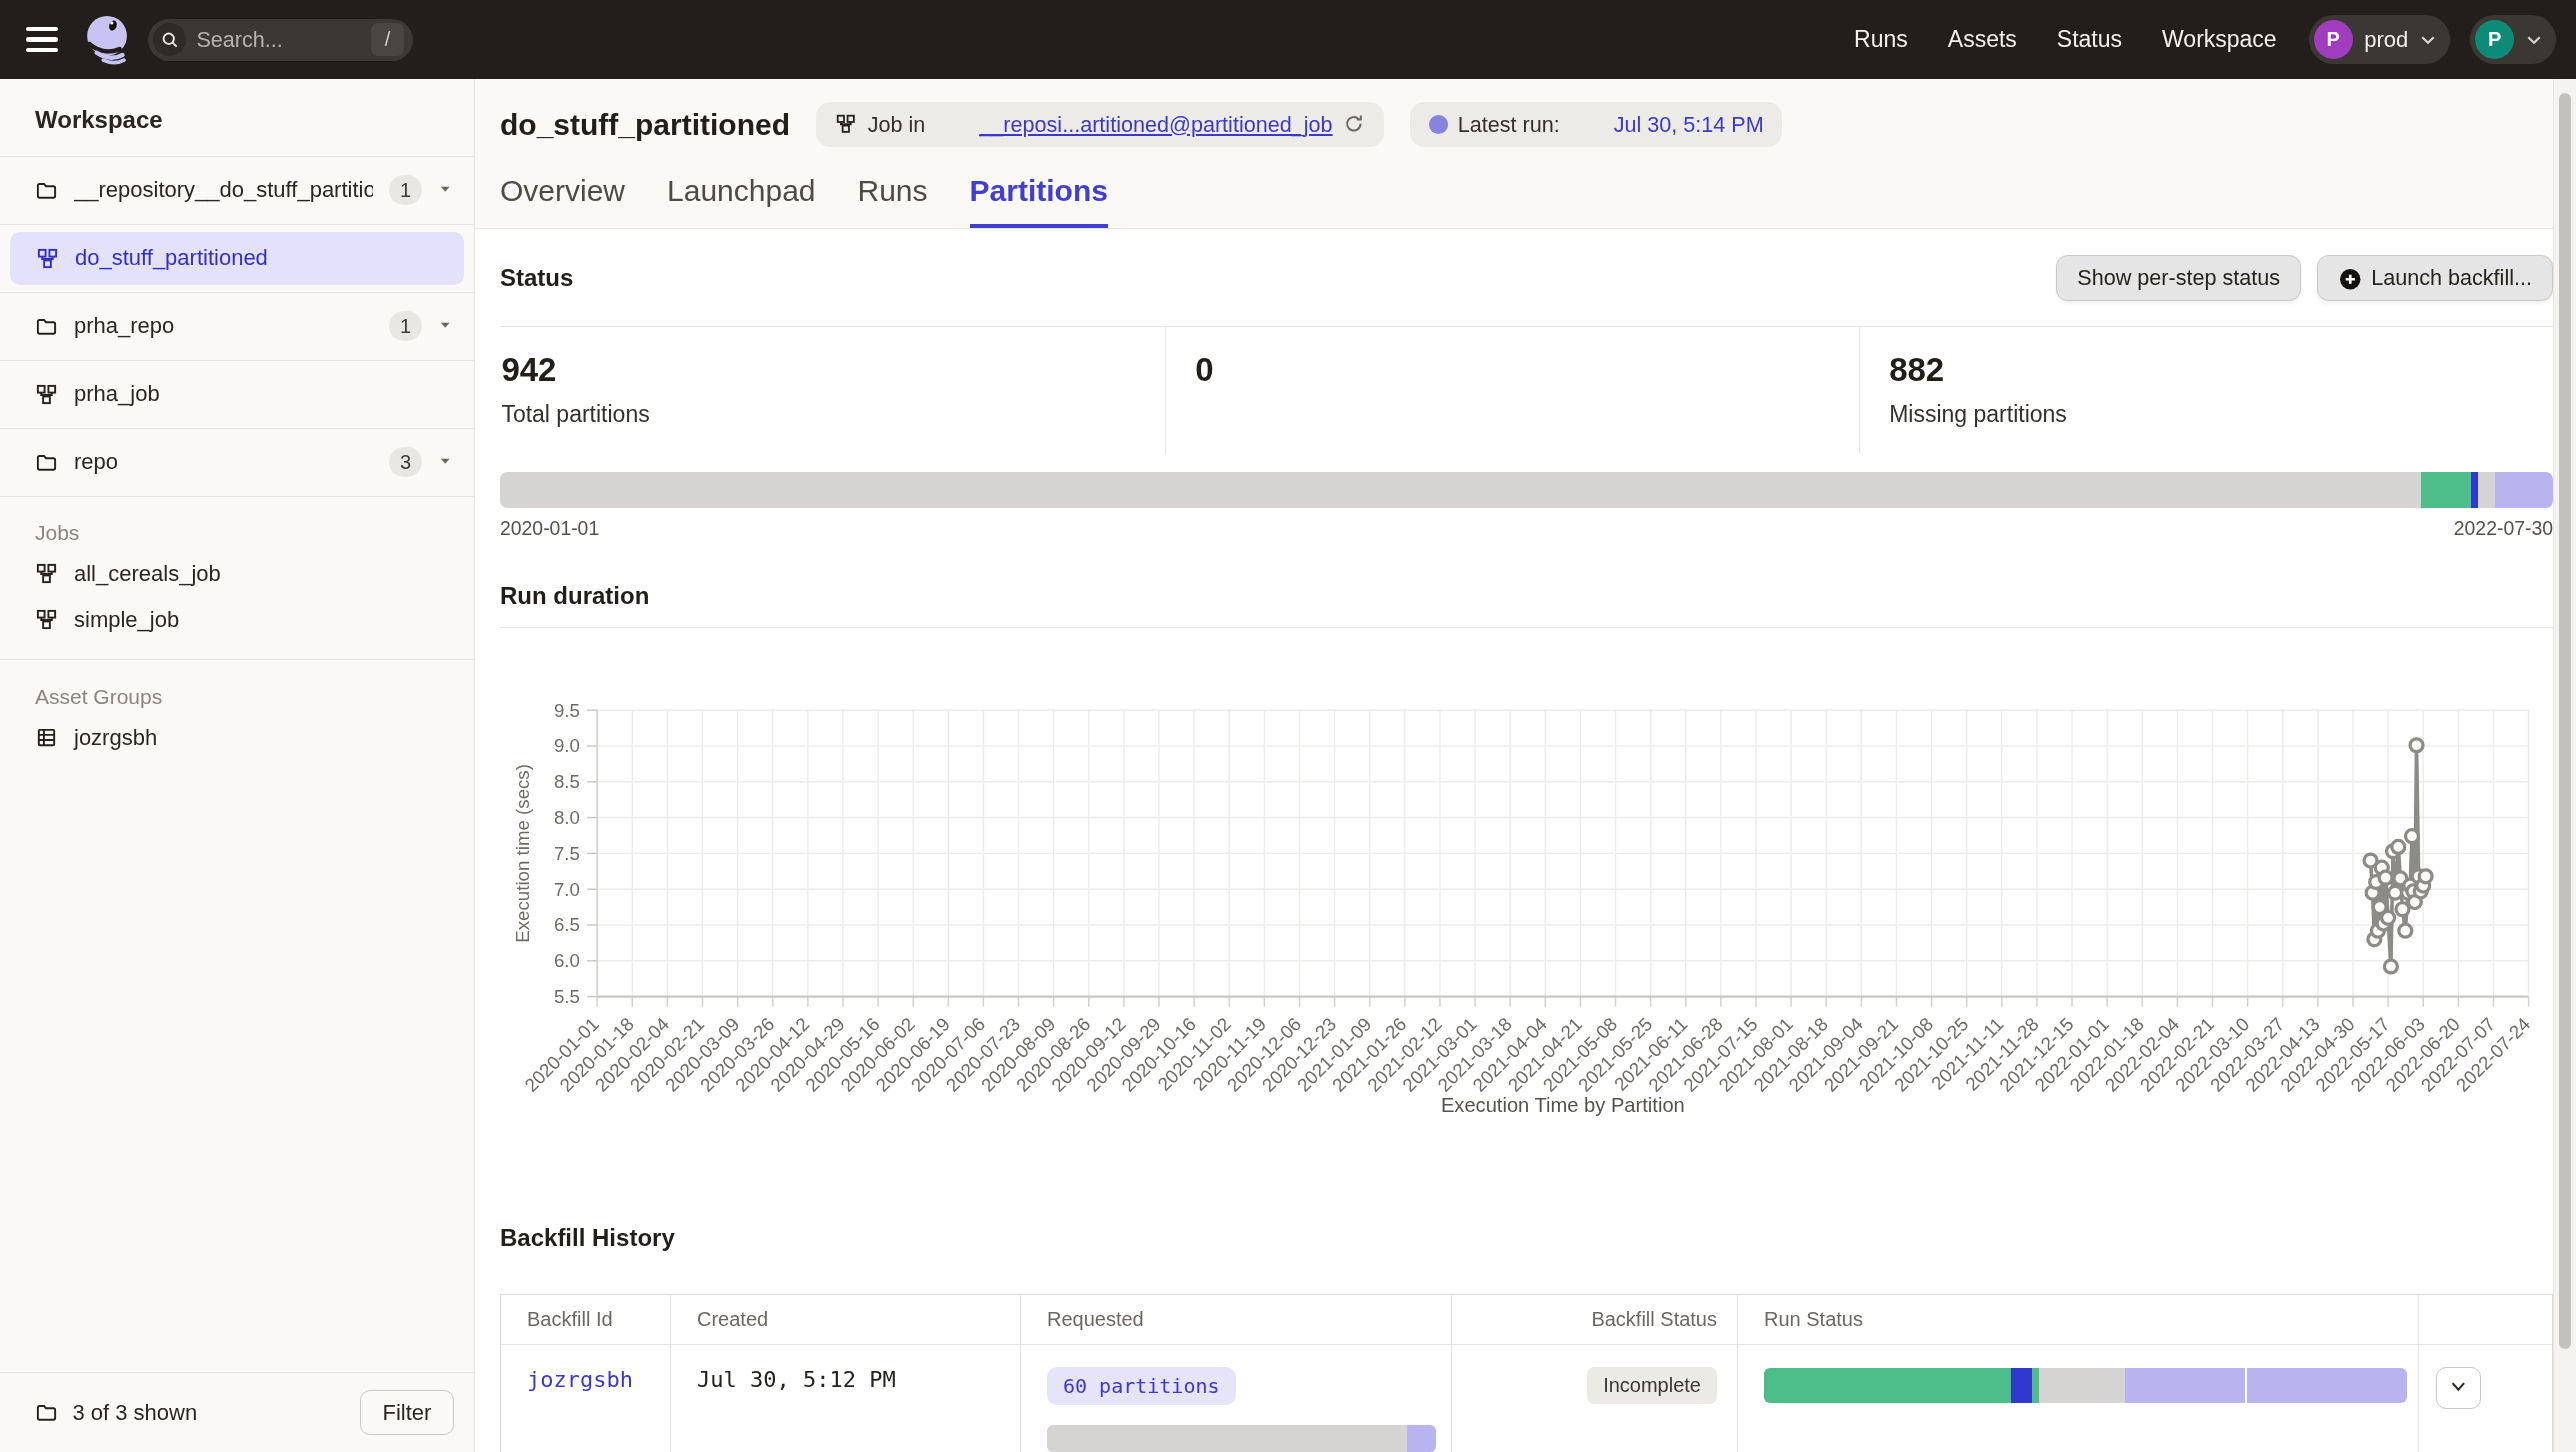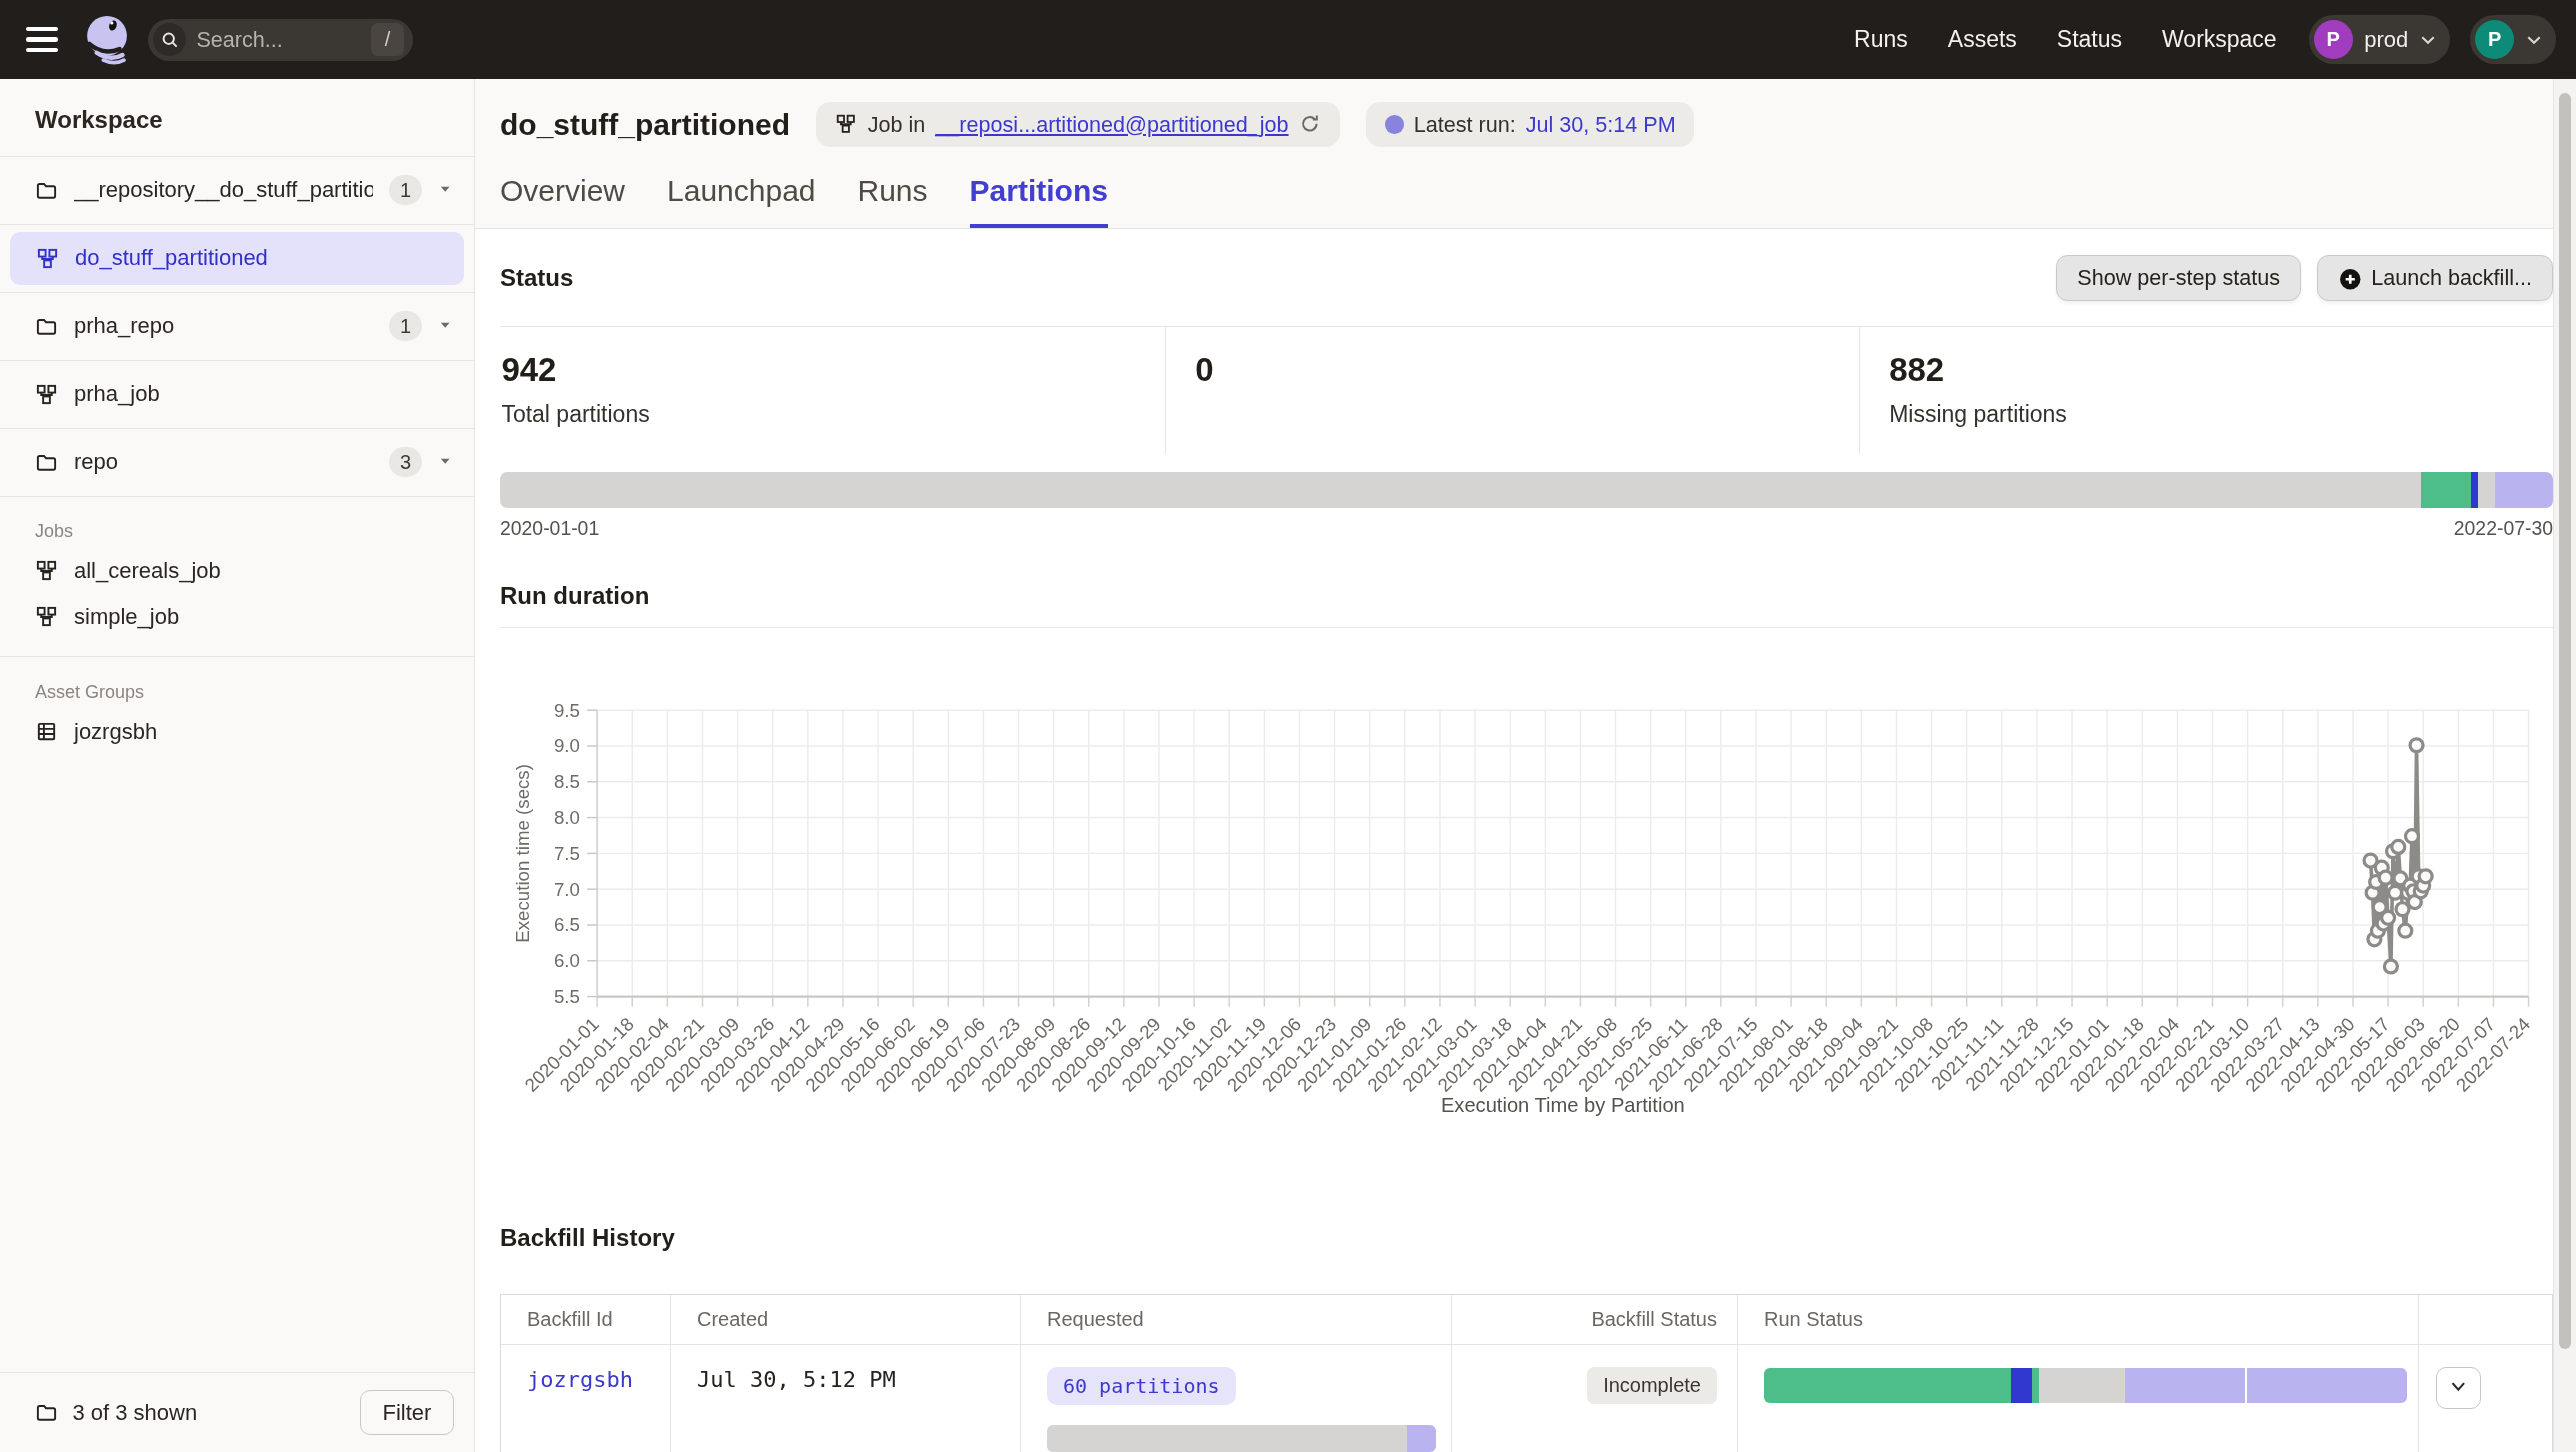--- a/index.html
+++ b/index.html
@@ -36,37 +36,37 @@
   
   #shell{display:flex;height:1373px;}
   #sidebar{width:475px;background:var(--panel);border-right:1.4px solid var(--border);display:flex;flex-direction:column;}
   #ws-title{font-size:24px;font-weight:600;color:#2a2622;padding:27px 0 21.6px 35px;border-bottom:1.4px solid var(--border);}
   .ws-row{display:flex;align-items:center;gap:16px;padding:0 21.6px 0 35px;height:68px;border-bottom:1.4px solid var(--border);cursor:pointer;}
   .ws-row .lab{font-size:22px;color:#2a2622;white-space:nowrap;overflow:hidden;}
   .ws-row .badge{margin-left:auto;background:#e9e7e4;color:#3d3a35;border-radius:16px;min-width:33px;height:30px;font-size:20px;display:flex;align-items:center;justify-content:center;padding:0 8.6px;}
   .ws-row.sel-wrap{border-bottom:1.4px solid var(--border);padding:0 10px;background:transparent;}
   .sel-inner{display:flex;align-items:center;gap:16px;background:var(--sel-bg);border-radius:10px;width:100%;height:53px;padding-left:26px;color:var(--link);}
   .sel-inner .lab{font-size:22px;color:#3330c8;}
-  .side-label{font-size:18px;color:var(--muted2);padding:24.5px 0 5.8px 35px;}
+  .side-label{font-size:21px;color:var(--muted2);padding:24.5px 0 5.8px 35px;}
   .side-item{display:flex;align-items:center;gap:16px;padding:10px 0 10px 35px;cursor:pointer;}
   .side-item .lab{font-size:22px;color:#2a2622;}
   .side-divider{height:1.4px;background:var(--border);margin-top:16px;}
   #side-footer{margin-top:auto;border-top:1.4px solid var(--border);height:80px;display:flex;align-items:center;gap:14.4px;padding:0 20px 0 35px;}
   #side-footer .cnt{font-size:22px;color:#2a2622;}
   #filter-btn{margin-left:auto;border:1.4px solid var(--btn-border);background:transparent;border-radius:10px;font-size:22px;color:#2a2622;padding:8.6px 21.6px;cursor:pointer;}
   .icon24{width:23px;height:23px;flex:0 0 auto;color:#26221d;}
   .sel-inner .icon24{color:#3330c8;}
 
   
   #main{flex:1;display:flex;flex-direction:column;background:#fff;overflow:hidden;}
   #page-header{background:var(--panel);padding:23px 23px 0 25px;border-bottom:1.4px solid var(--border);}
   .title-row{display:flex;align-items:center;gap:26px;}
   #page-title{font-size:30px;font-weight:700;color:#221e19;}
   .hpill{height:45px;border-radius:14.4px;background:#edebe8;display:flex;align-items:center;gap:10px;padding:0 18.7px;font-size:21.6px;color:#34302b;}
-  .hpill a{color:var(--link);text-decoration:underline;cursor:pointer;}
+  .hpill a{color:var(--link);text-decoration:underline;cursor:pointer;margin-left:44px;}
   .hpill .nolink{color:var(--link);text-decoration:none;cursor:pointer;}
   #run-dot{width:18.7px;height:18.7px;border-radius:50%;background:#6e6ad8;opacity:.8;}
   #tabs{display:flex;gap:42px;margin-top:27px;}
   .tab{font-size:30px;color:#4e4a44;padding-bottom:16px;border-bottom:4.3px solid transparent;cursor:pointer;font-weight:500;}
   .tab.active{color:var(--indigo);border-color:var(--indigo);font-weight:600;}
 
   #content{padding:0 23px 0 25px;}
   .status-row{display:flex;justify-content:space-between;align-items:center;margin-top:26px;}
   .sec-head{font-size:24px;font-weight:700;color:#221e19;}
   .btn-group{display:flex;gap:16px;}

